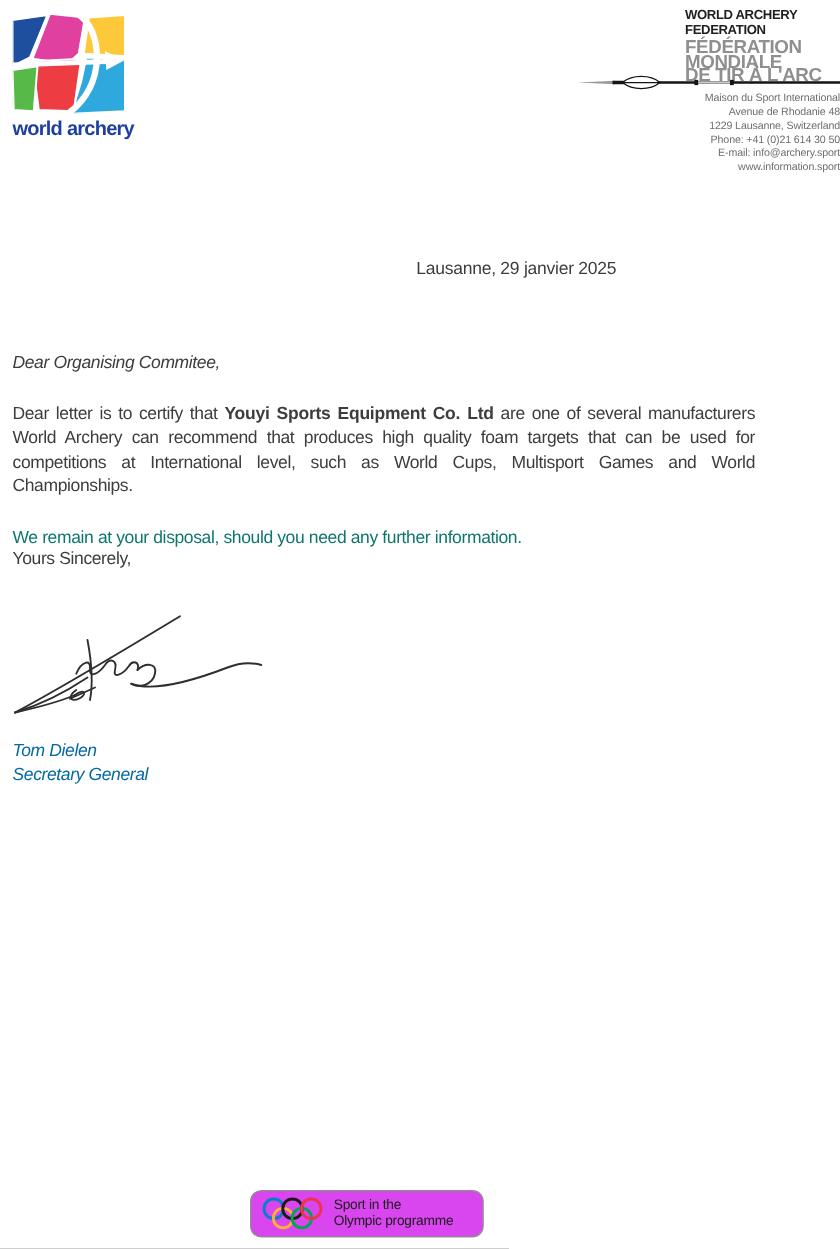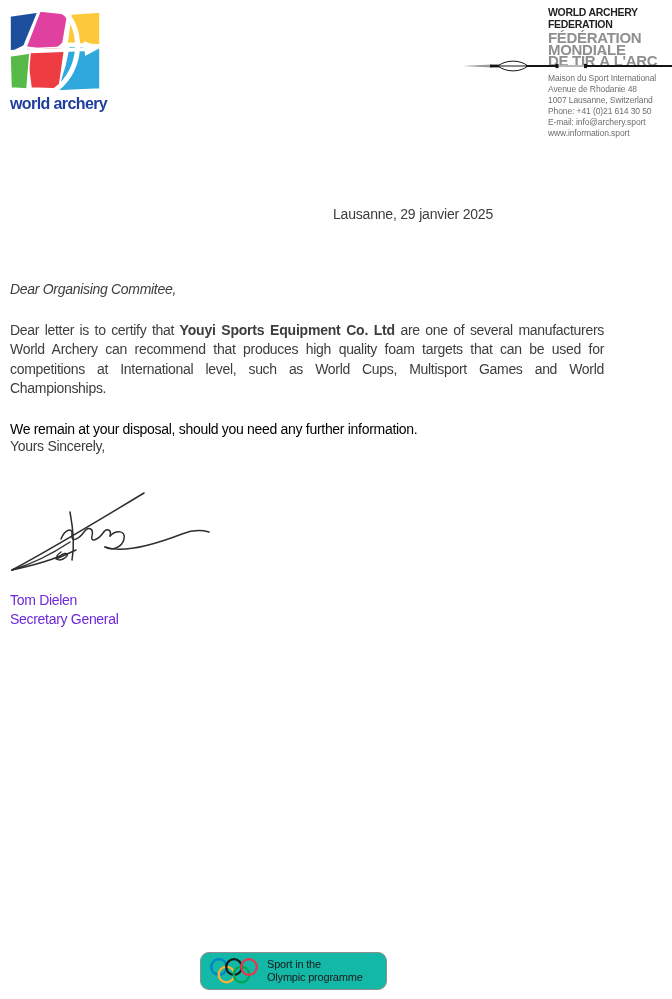--- a/index.html
+++ b/index.html
@@ -19,51 +19,51 @@
   .org-en div{
     font-size:10.5px;font-weight:bold;color:#1f1f1f;line-height:11.5px;letter-spacing:-0.3px;
   }
   .org-fr div{
     font-size:15px;font-weight:bold;color:#8f8f8f;line-height:11.5px;letter-spacing:-0.3px;
   }
   .org-fr{margin-top:2px;}
   .arrow-graphic{position:absolute;left:462px;top:58px;}
   .address-block{position:absolute;left:548px;top:73px;width:124px;}
   .address-block div{
-    font-size:8.5px;color:#6e6e6e;line-height:11px;letter-spacing:-0.1px;white-space:nowrap;
+    font-size:8.5px;color:#6e6e6e;line-height:11px;letter-spacing:-0.1px;white-space:nowrap;text-align:right;
   }
   
   .dateline{
     position:absolute;left:333px;top:206px;font-size:14px;color:#3d3d3d;letter-spacing:-0.2px;text-align:center;
   }
   .greeting{
     position:absolute;left:10px;top:281px;font-size:14px;color:#3d3d3d;letter-spacing:-0.3px;font-style:italic;
   }
   .para1{
     position:absolute;left:10px;top:321px;width:594px;margin:0;
     font-size:14px;color:#3d3d3d;line-height:19.3px;letter-spacing:-0.3px;
     text-align:justify;
   }
   .para1 b{letter-spacing:-0.2px;}
   .para2{
     position:absolute;left:10px;top:420px;width:594px;margin:0;
-    font-size:14px;color:#000000;line-height:19.3px;letter-spacing:-0.3px;
+    font-size:14px;color:#0f766e;line-height:19.3px;letter-spacing:-0.3px;
   }
   .closing{
     position:absolute;left:10px;top:438px;font-size:14px;color:#3d3d3d;letter-spacing:-0.3px;
   }
   .signature{position:absolute;left:6px;top:486px;}
   .signer{
-    position:absolute;left:10px;top:591px;font-size:14px;color:#6d28d9;
-    line-height:19.3px;letter-spacing:-0.3px;
+    position:absolute;left:10px;top:591px;font-size:14px;color:#0369a1;
+    line-height:19.3px;letter-spacing:-0.3px;font-style:italic;
   }
   
   .badge{
     position:absolute;left:200px;top:952px;width:187px;height:38px;
-    border:1px solid #8f8f8f;border-radius:9px;background:#14b8a6;
+    border:1px solid #8f8f8f;border-radius:9px;background:#d946ef;
     display:flex;align-items:center;box-sizing:border-box;
   }
   .badge-rings{margin-left:8px;flex:0 0 auto;}
   .badge-text{
     margin-left:8px;font-size:11px;color:#1a1a1a;line-height:13.5px;letter-spacing:-0.2px;
   }
 </style>
 </head>
 <body>
 
@@ -103,21 +103,21 @@
     <line x1="36" y1="8" x2="66" y2="8" stroke="#141414" stroke-width="1"></line>
     <rect x="64" y="7" width="146" height="2" fill="#141414"></rect>
     <rect x="96" y="7.1" width="26" height="1.8" fill="#c9c9c9"></rect>
     <rect x="93.5" y="5.9" width="3" height="4.2" fill="#141414"></rect>
     <rect x="122" y="5.9" width="3" height="4.2" fill="#141414"></rect>
   </svg>
 
   <div class="address-block">
     <div>Maison du Sport International</div>
     <div>Avenue de Rhodanie 48</div>
-    <div>1007 Lausanne, Switzerland</div>
+    <div>1229 Lausanne, Switzerland</div>
     <div>Phone: +41 (0)21 614 30 50</div>
     <div>E-mail: info@archery.sport</div>
     <div>www.information.sport</div>
   </div>
 
   <div class="dateline">Lausanne, 29 janvier 2025</div>
 
   <div class="greeting">Dear Organising Commitee,</div>
 
   <p class="para1"><span>Dear letter is to certify that </span><b>Youyi Sports Equipment Co. Ltd</b><span>  are one of several manufacturers World Archery can recommend that produces high quality foam targets that can be used for competitions at International level, such as World Cups, Multisport Games and World Championships.</span></p>

